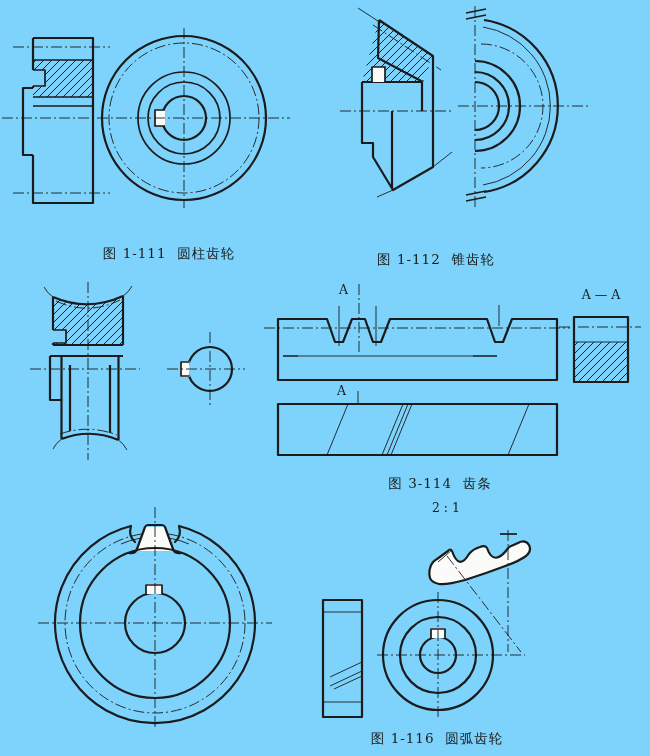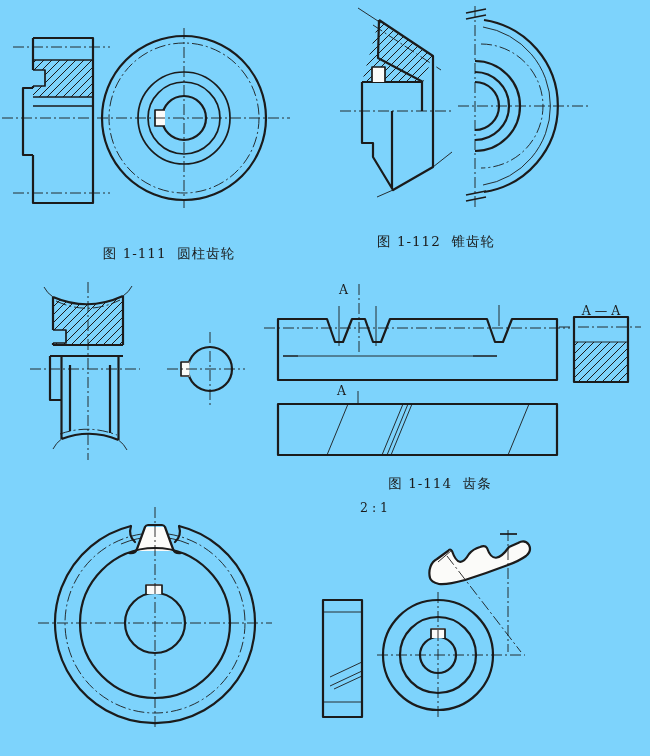--- a/index.html
+++ b/index.html
@@ -176,21 +176,22 @@
                             Q519,561 508,565 Q487,573 465,580
                             Q447,585 439,584 Q431,582 430,578 Z"></path>
       </g>
       <path class="dd" d="M377,655 H525 M438,592 V719 M508,530 V652 M447,556 L521,652"></path>
       <path class="b2" d="M500,534 H517"></path>
       <path class="t" d="M438,562 L452,550"></path>
     </g>
   </svg>
 
   <div class="cap" style="left:69px;top:246px;width:200px;">图 1-111  圆柱齿轮</div>
-  <div class="cap" style="left:336px;top:234px;width:200px;">图 1-112  锥齿轮</div>
-  <div class="cap" style="left:340px;top:476px;width:200px;">图 1-114  齿条</div>
+  <div class="cap" style="left:336px;top:252px;width:200px;">图 1-112  锥齿轮</div>
+  <div class="cap" style="left:340px;top:476px;width:200px;">图 3-114  齿条</div>
+  <div class="cap" style="left:337px;top:731px;width:200px;">图 1-116  圆弧齿轮</div>
 
-  <div class="lbl" style="left:360px;top:501px;width:100px;text-align:left;">2 : 1</div>
+  <div class="lbl" style="left:360px;top:501px;width:100px;text-align:right;">2 : 1</div>
   <div class="lbl" style="left:339px;top:283px;">A</div>
   <div class="lbl" style="left:337px;top:384px;">A</div>
-  <div class="lbl" style="left:566px;top:304px;width:70px;text-align:center;">A — A</div>
+  <div class="lbl" style="left:566px;top:288px;width:70px;text-align:center;">A — A</div>
 
 </div>
 
 </body></html>

